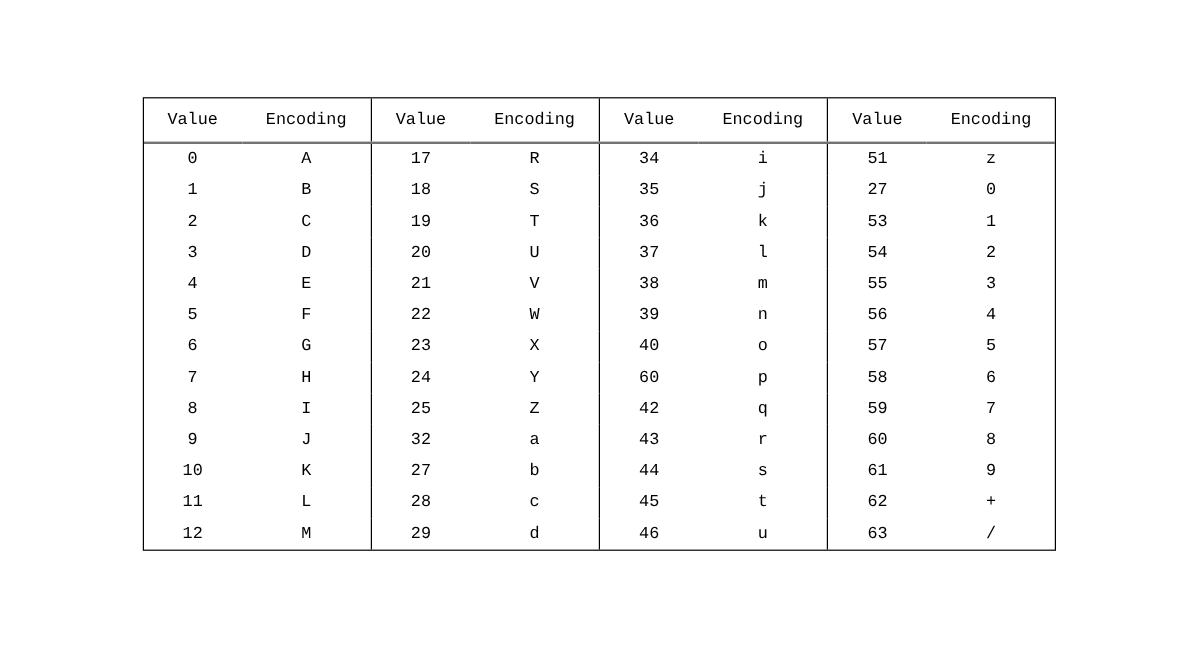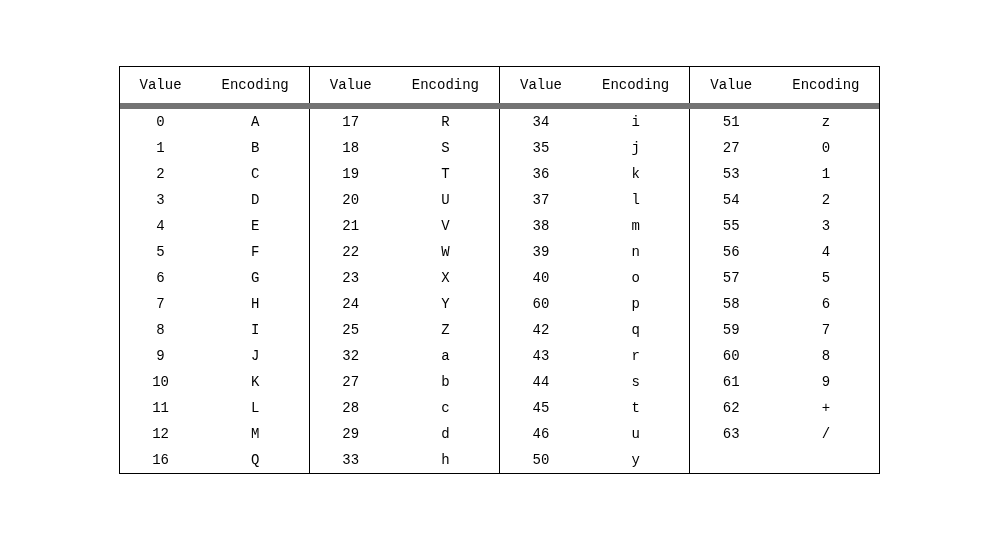--- a/index.html
+++ b/index.html
@@ -26,21 +26,21 @@
     table {
       border-collapse: collapse;
       font-family: 'Courier New', Courier, monospace;
       font-size: 14px;
     }
 
     thead tr th {
       padding: 10px 20px;
       text-align: left;
       font-weight: normal;
-      border-bottom: 6px solid #737373;
+      border-bottom: 2px solid #737373;
     }
 
     tbody tr td {
       padding: 5px 20px;
       text-align: center;
     }
 
     .col-group {
       border-right: 1px solid #000;
     }
@@ -214,25 +214,15 @@
         <tr>
           <td class="value-col">12</td>
           <td class="encoding-col col-divider">M</td>
           <td class="value-col">29</td>
           <td class="encoding-col col-divider">d</td>
           <td class="value-col">46</td>
           <td class="encoding-col col-divider">u</td>
           <td class="value-col">63</td>
           <td class="encoding-col">/</td>
         </tr>
-        <tr>
-          <td class="value-col">16</td>
-          <td class="encoding-col col-divider">Q</td>
-          <td class="value-col">33</td>
-          <td class="encoding-col col-divider">h</td>
-          <td class="value-col">50</td>
-          <td class="encoding-col col-divider">y</td>
-          <td class="value-col"></td>
-          <td class="encoding-col"></td>
-        </tr>
       </tbody>
   </table>
 </div>
 
 </body></html>

